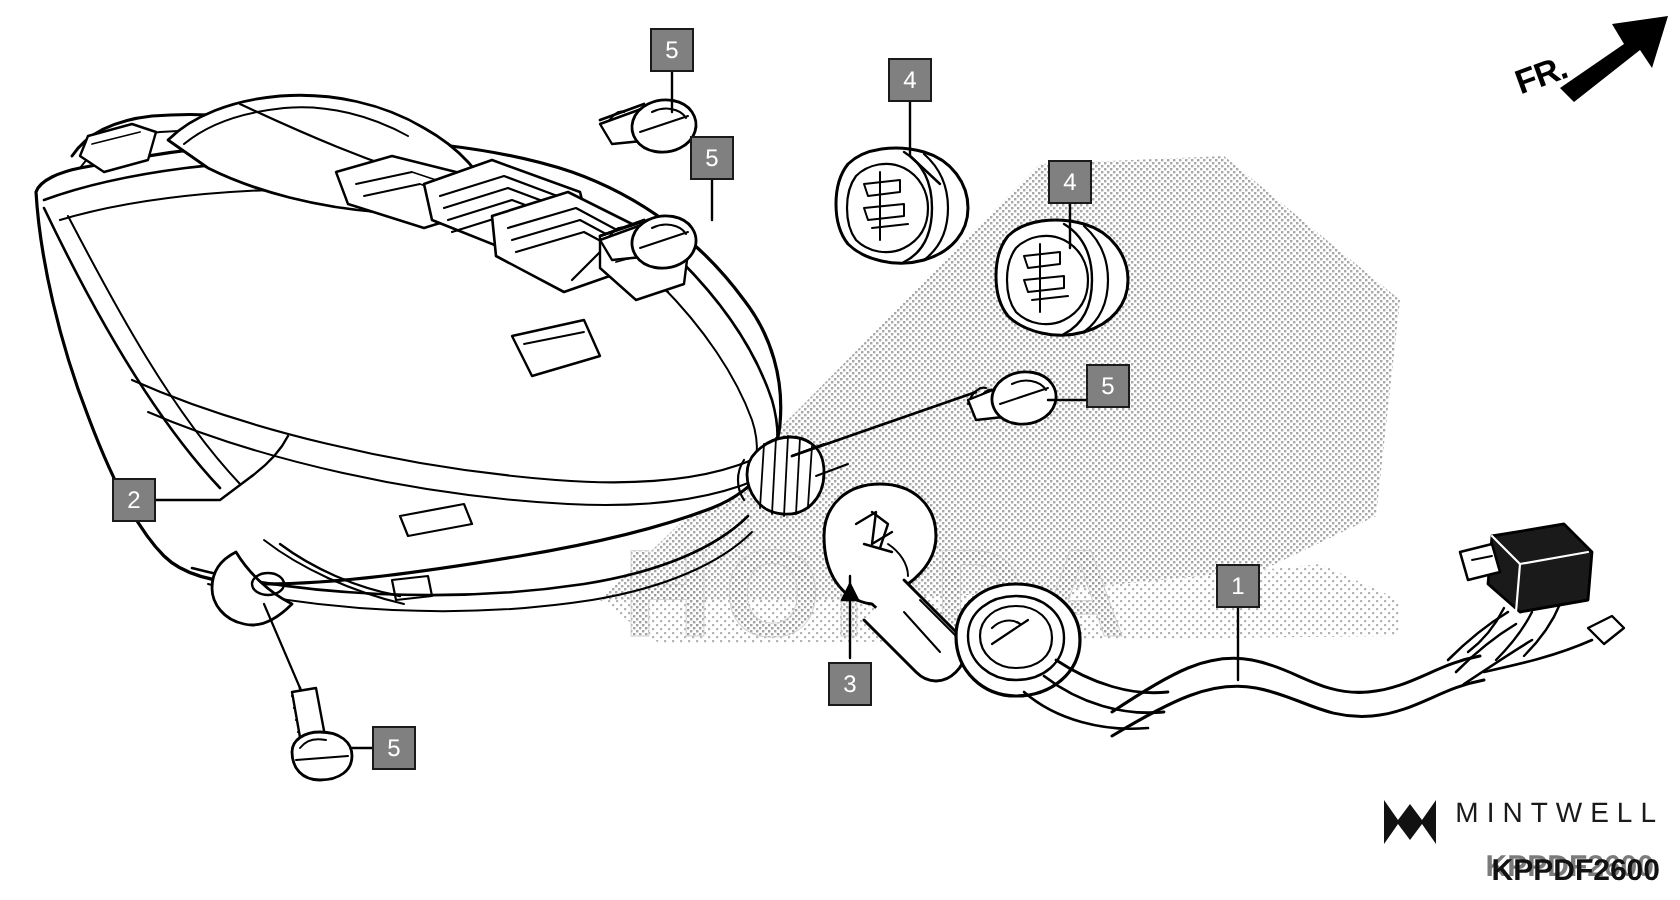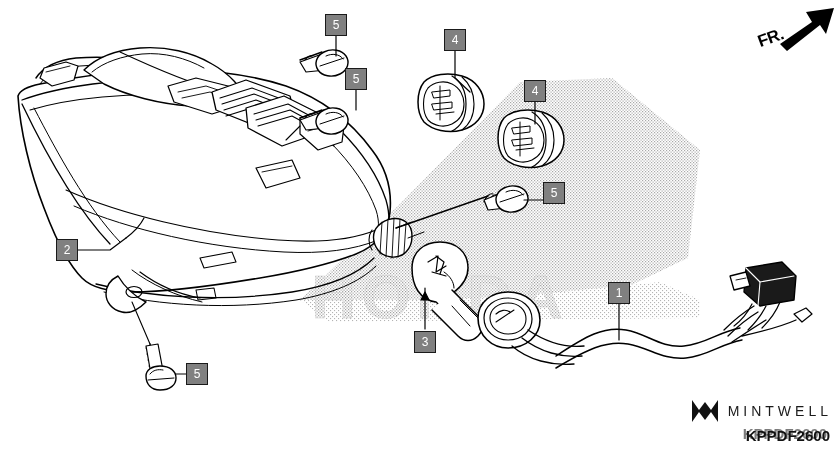--- a/index.html
+++ b/index.html
@@ -35,21 +35,21 @@
   #fr-text{
     position:absolute;left:12px;top:28px;
     font-weight:bold;font-size:17px;color:#000;
     font-family:"Liberation Sans", sans-serif;
     transform:rotate(-20deg);
     transform-origin:left bottom;
     letter-spacing:-0.5px;
   }
 
   
-  #brand{position:absolute;right:8px;bottom:26px;z-index:45;display:flex;align-items:center;gap:8px;}
+  #brand{position:absolute;right:8px;bottom:26px;z-index:45;display:flex;align-items:flex-start;gap:8px;}
   #brand-name{
     font-size:14px;letter-spacing:4px;color:#1a1a1a;
     font-family:"Liberation Sans", sans-serif;
   }
   #part-number{
     position:absolute;right:10px;bottom:6px;z-index:45;
     font-size:15px;font-weight:bold;color:#111;letter-spacing:0px;
     font-family:"Liberation Sans", sans-serif;
   }
   #part-number-ghost{

